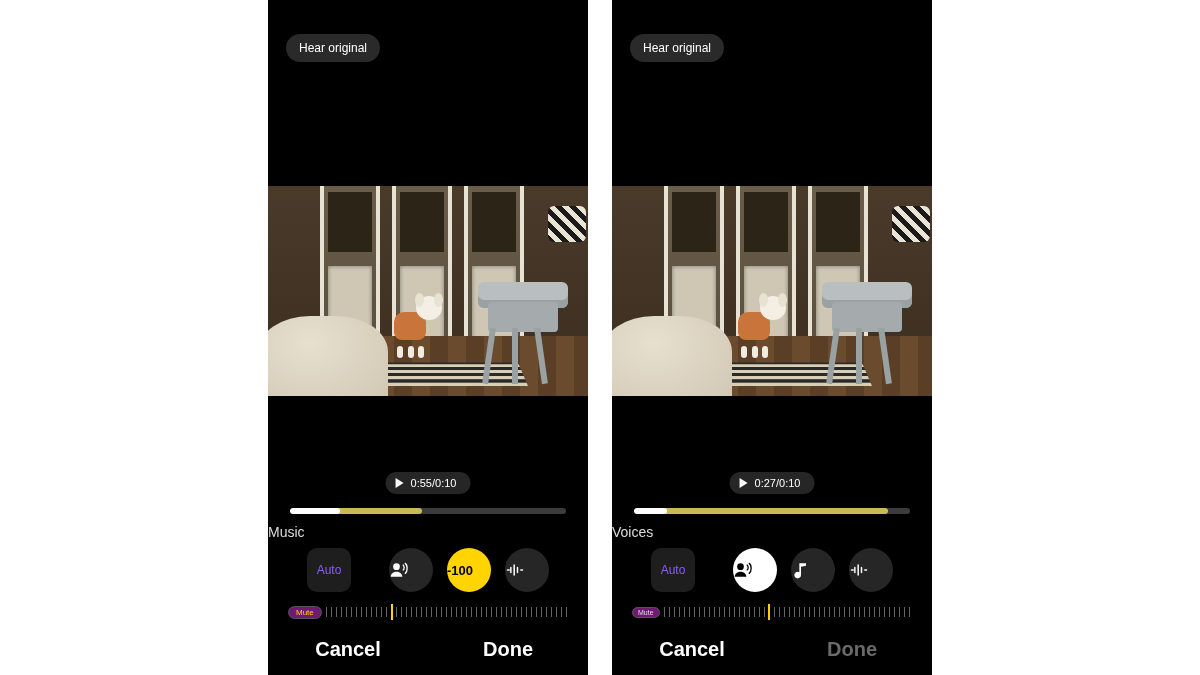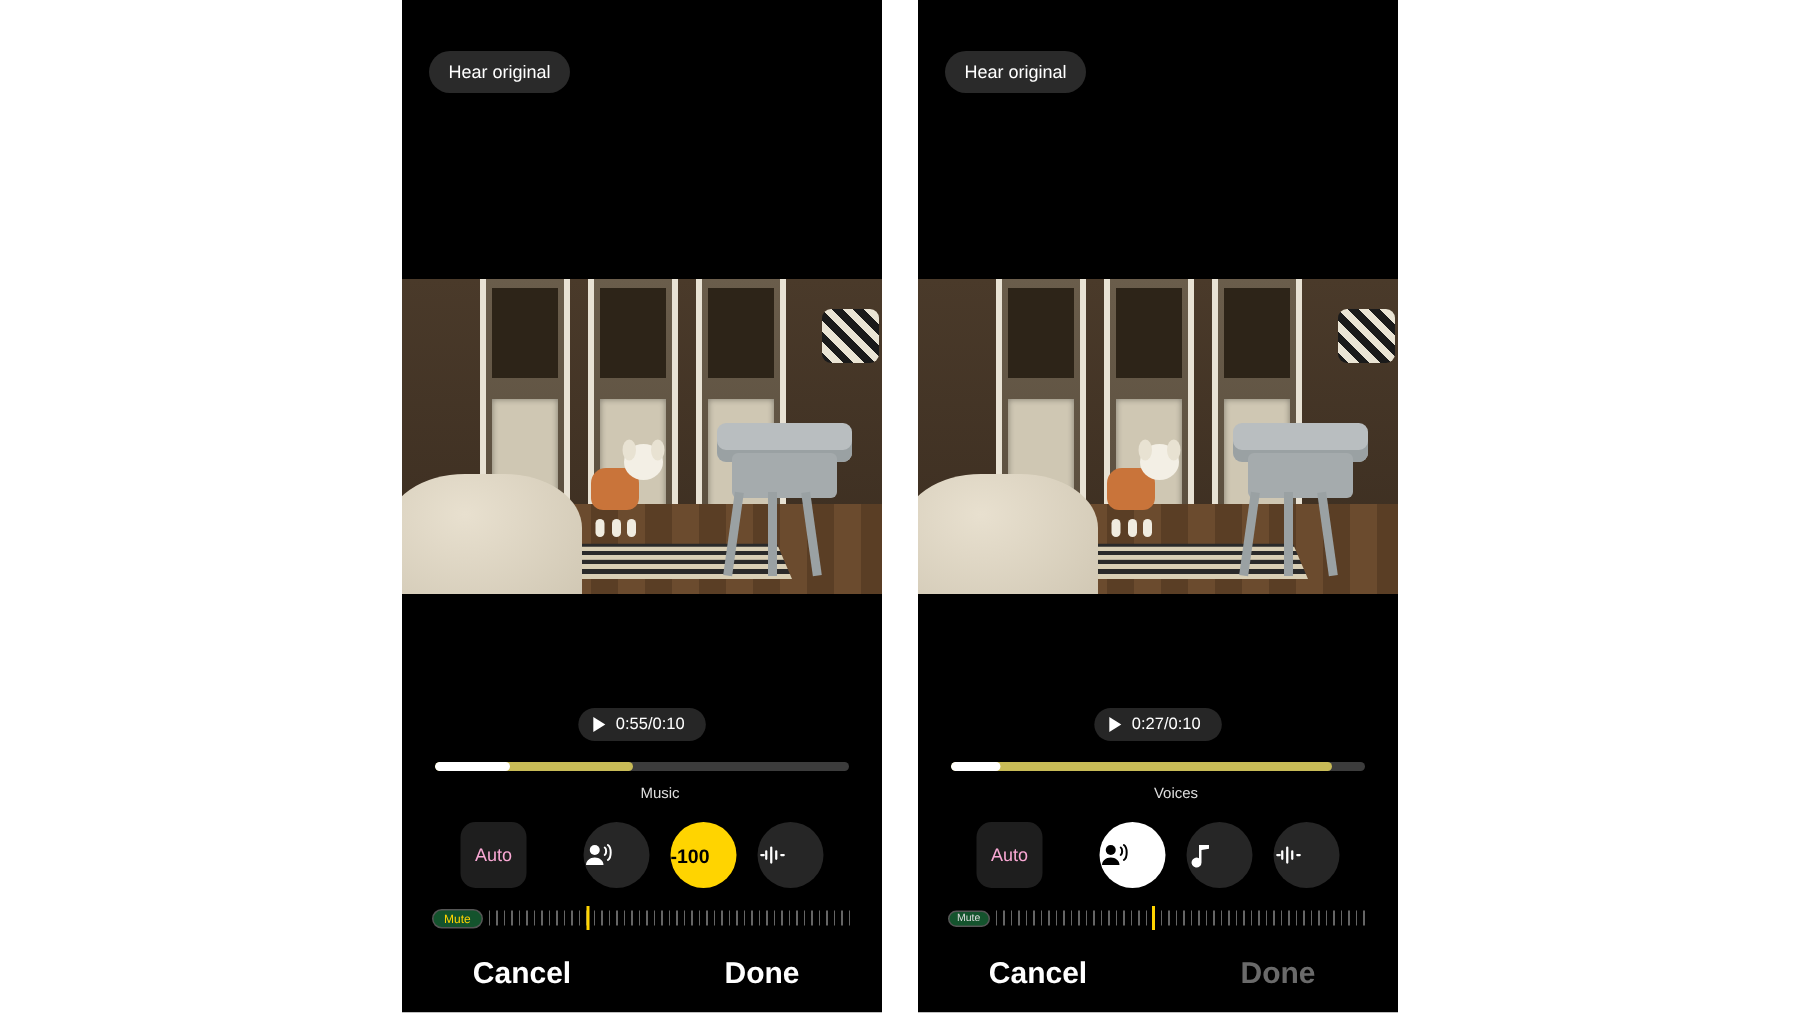--- a/index.html
+++ b/index.html
@@ -139,51 +139,51 @@
     background:#3c3c3c; border-radius:3px; overflow:hidden;
   }
   .timeline .fill{
     position:absolute; left:0; top:0; bottom:0; border-radius:3px;
   }
   .timeline .seg-a{ background:#fff; }
   .timeline .seg-b{ background:#c8bb57; }
 
   .category-label{
     position:absolute; left:0; right:0; top:524px;
-    text-align:center; font-size:10px; color:#ddd;padding-left:24px;
+    text-align:left; font-size:14px; color:#ddd;
   }
 
   
   .modes{
     position:absolute; left:0; right:0; top:544px; height:52px;
     display:flex; align-items:center; justify-content:center; gap:14px;
   }
   .auto-btn{
     width:44px; height:44px; background:#1e1e1e; border-radius:10px;
     display:flex; align-items:center; justify-content:center;
-    font-size:12px; color:#f9a8d4; cursor:pointer;
+    font-size:12px; color:#8b5cf6; cursor:pointer;
   }
   .circ{
     width:44px; height:44px; border-radius:50%; background:#262626;
     display:flex; align-items:center; justify-content:flex-start;
     cursor:pointer; color:#fff;
   }
   .circ.active-yellow{ background:#ffd400; color:#000; font-weight:600; font-size:13px;}
   .circ.active-white{ background:#fff; color:#000;}
   .val-text{ font-size:13px; }
 
   
   .mute-row{
     position:absolute; left:20px; right:20px; top:604px; height:16px;
     display:flex; align-items:center;
   }
   .mute-pill{
     font-size:8px; color:#ffd400;
     border:1px solid #555; border-radius:8px;
-    padding:1px 7px; background:#14532d; margin-right:0;
+    padding:1px 7px; background:#701a75; margin-right:0;
   }
   .mute-pill.small{ font-size:7px; padding:1px 5px; color:#ddd;}
   .ruler{
     flex:1; height:16px; position:relative; margin-left:4px;
     overflow:hidden;
   }
   .ruler::before{
     content:""; position:absolute; left:0; right:0; top:3px; bottom:3px;
     background:
       repeating-linear-gradient(90deg,

